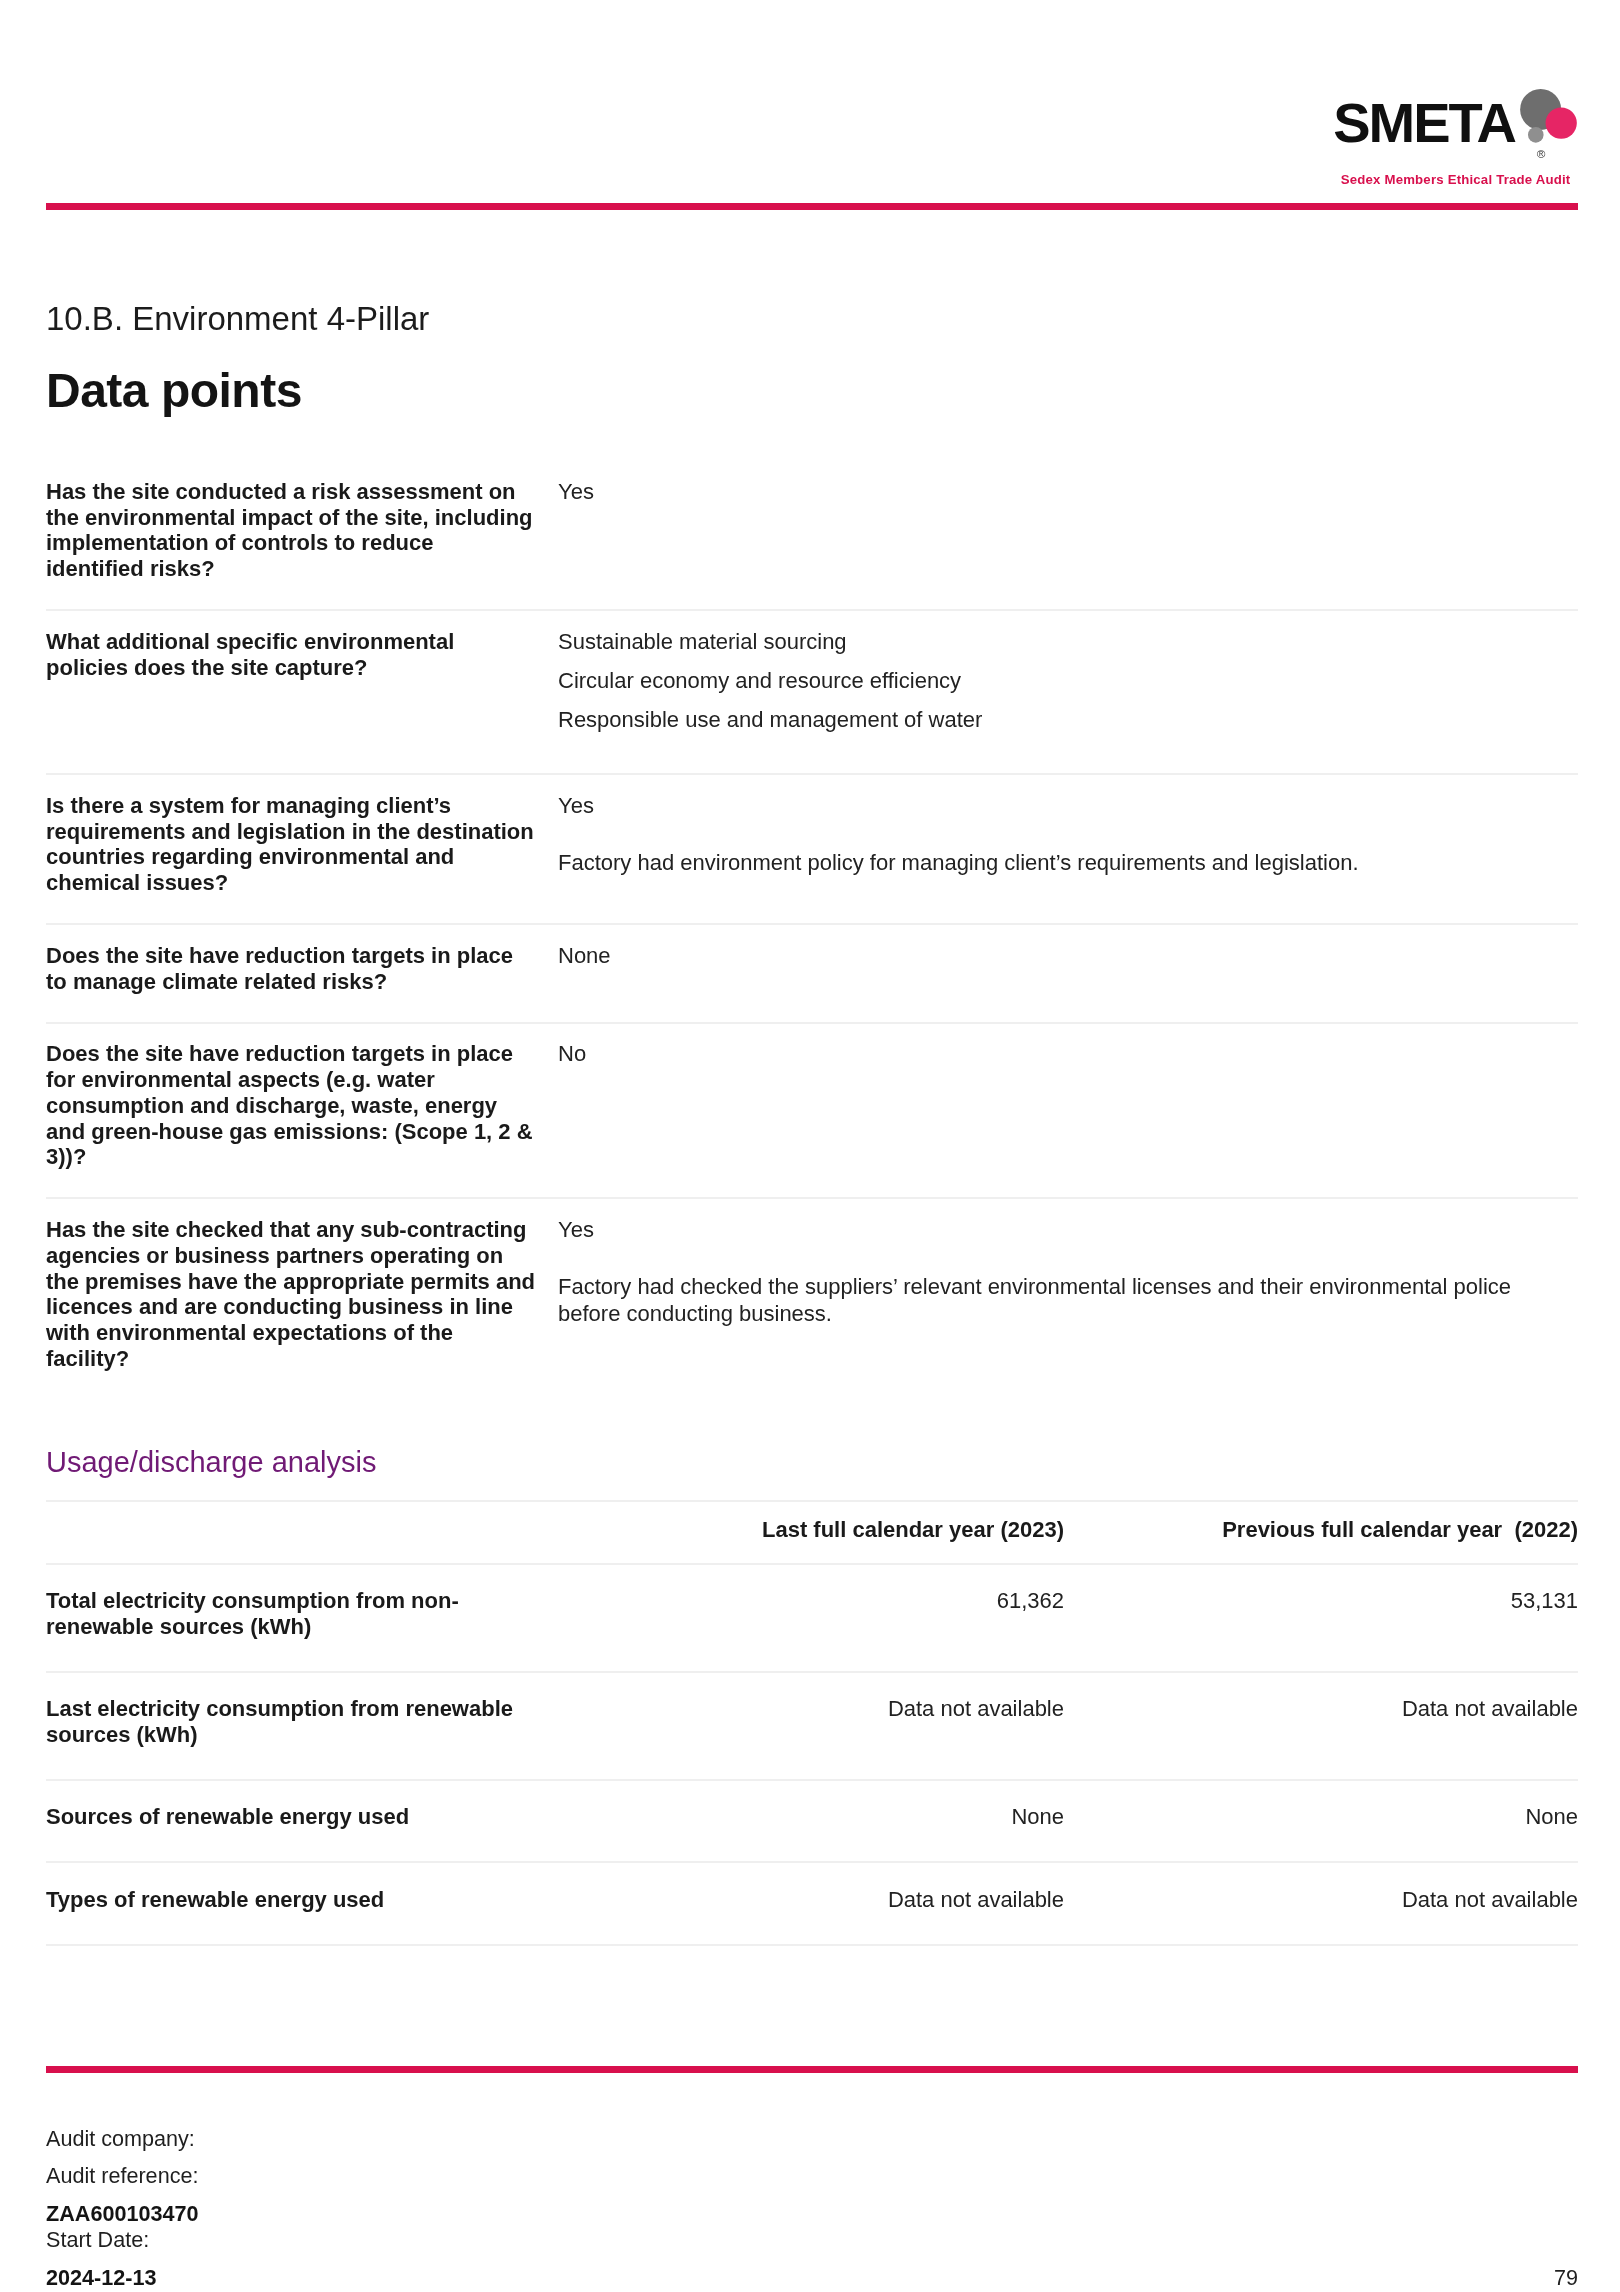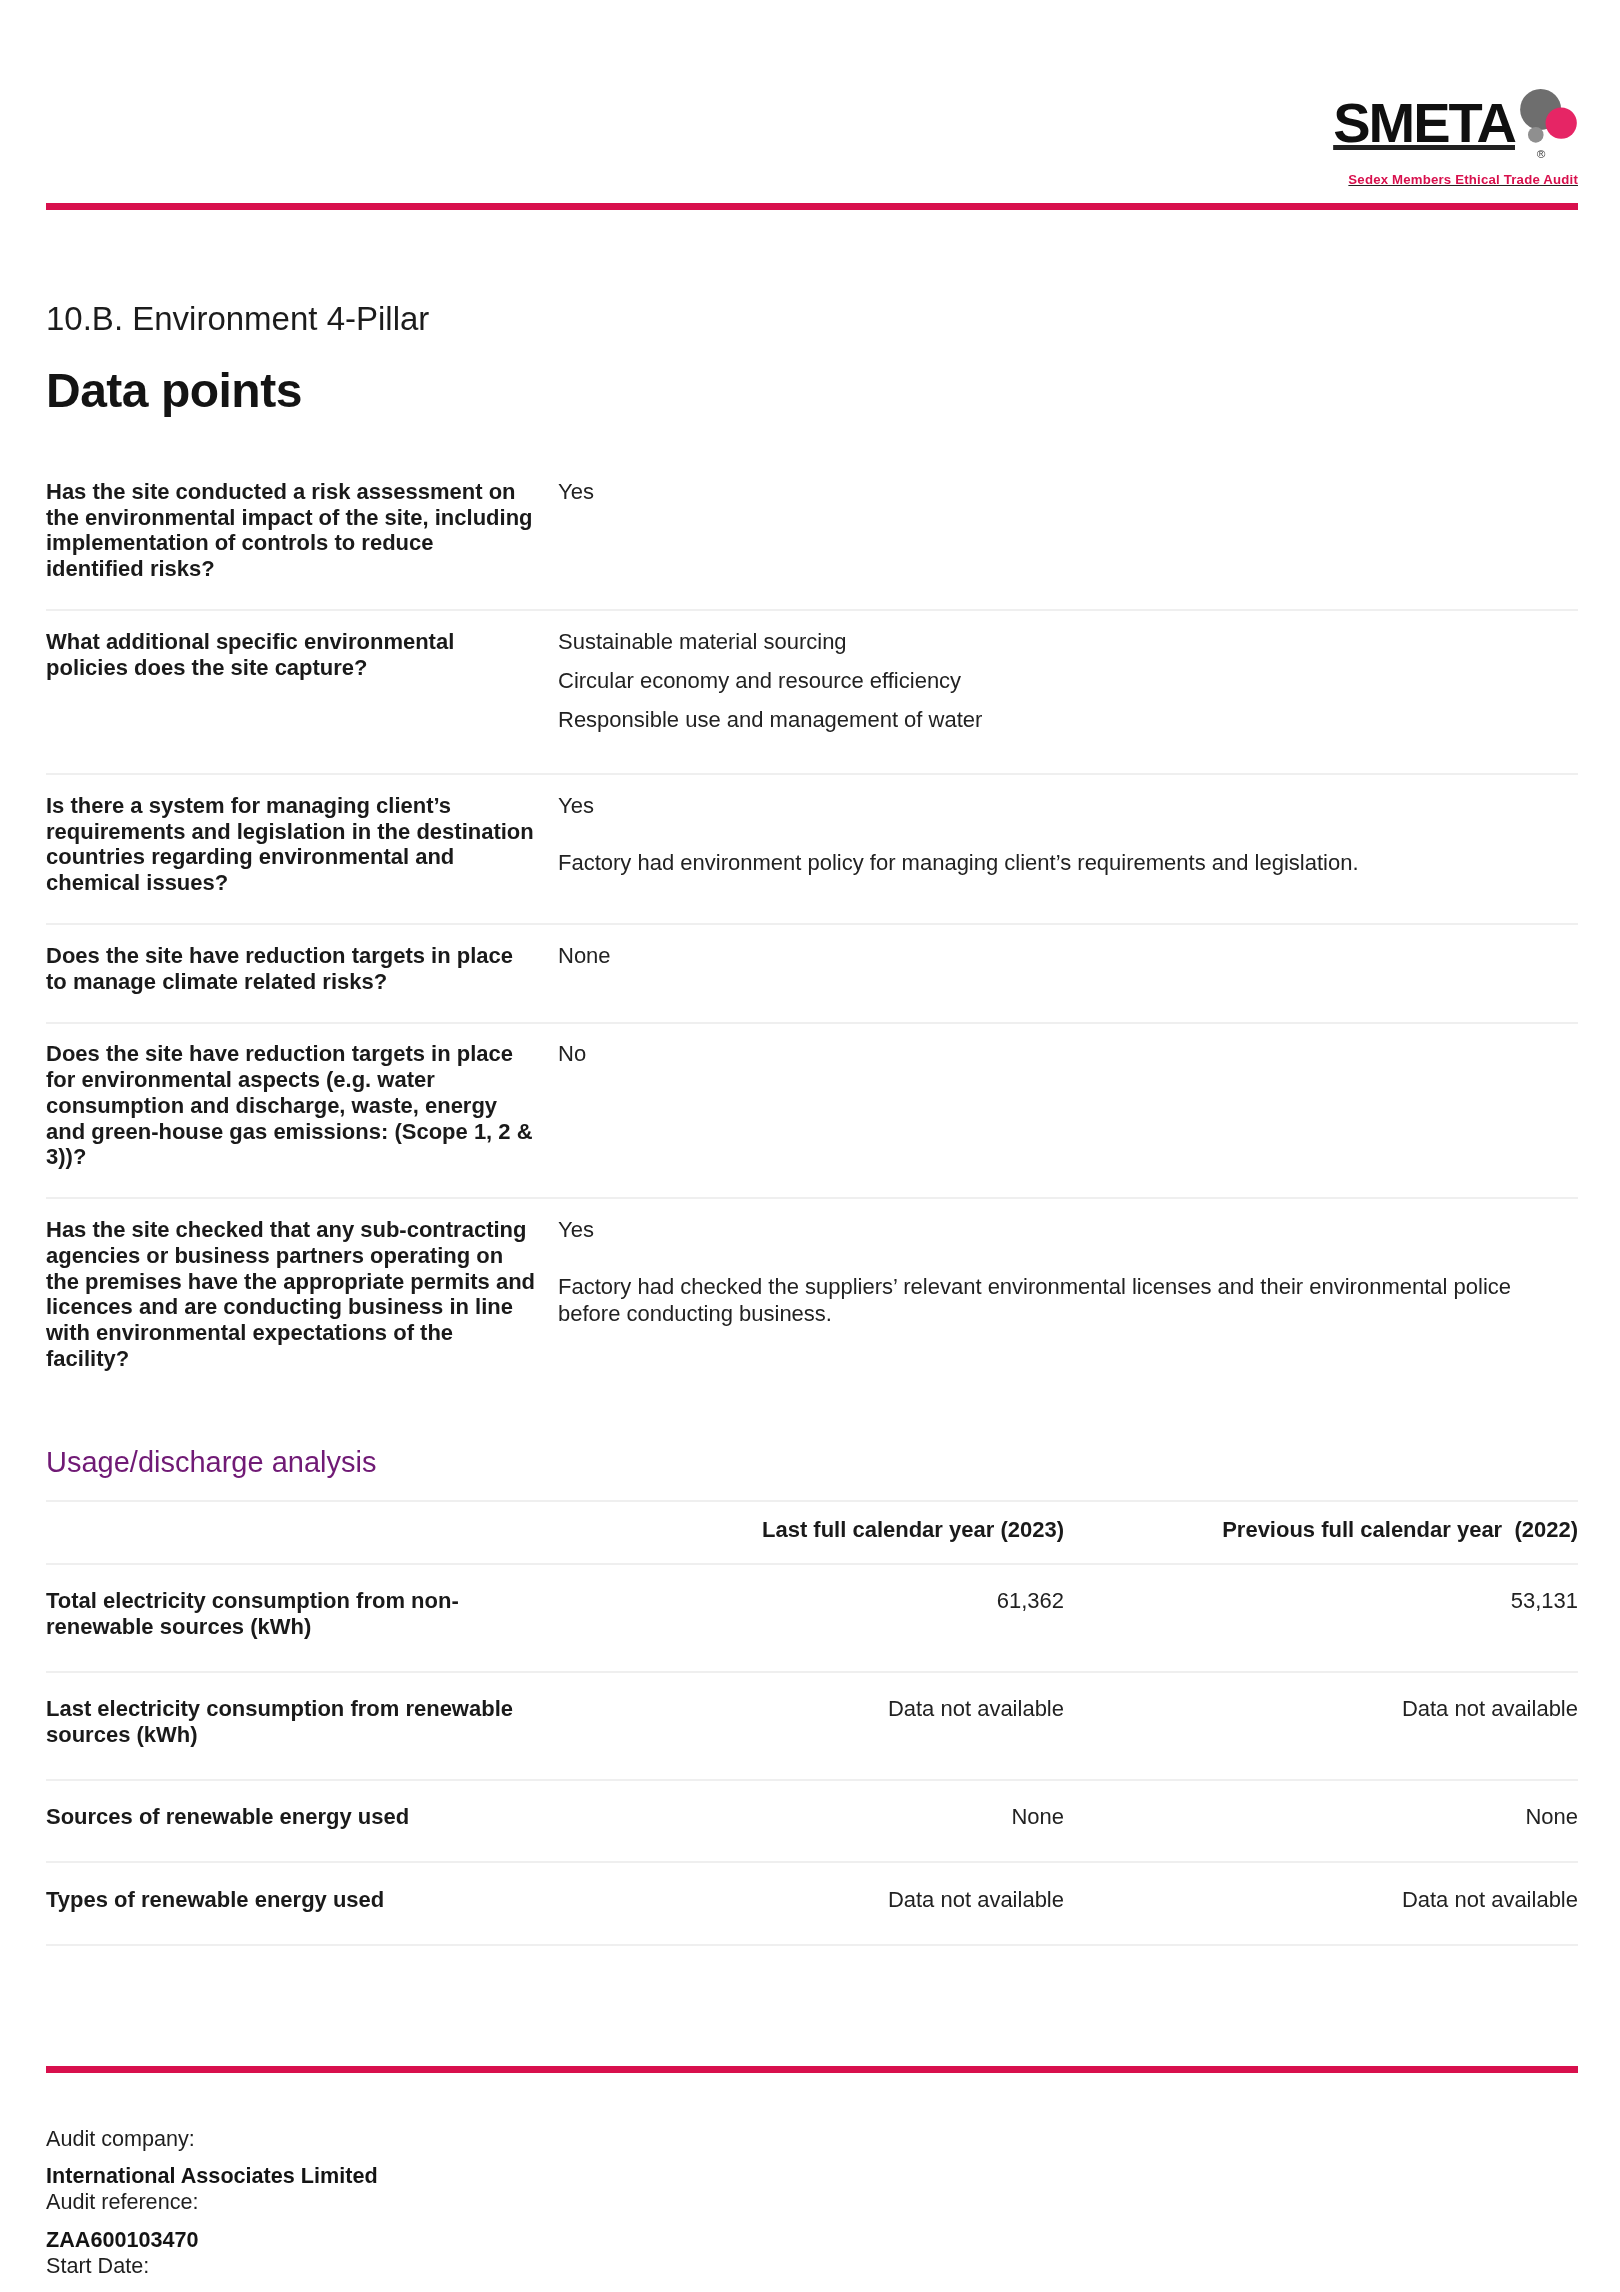--- a/index.html
+++ b/index.html
@@ -3,21 +3,21 @@
 <meta charset="utf-8">
 <style>
   html,body { margin:0; padding:0; background:#ffffff; }
   .page {
     width:1620px; height:2293px; background:#ffffff; box-sizing:border-box;
     padding:0 42px 0 46px; overflow:hidden; position:relative;
     font-family:"Liberation Sans","DejaVu Sans",sans-serif; color:#212121;
   }
   
   .logo-wrap { display:flex; justify-content:flex-end; padding-top:94px; }
-  .logo { text-align:right;text-decoration:underline; }
+  .logo { text-align:center; }
   .logo-top { display:flex; align-items:flex-start; justify-content:center; }
   .brand {
     font-size:56px; font-weight:800; letter-spacing:-2px; line-height:1.05;
     color:#101010;
   }
   .logo-dots { width:61px; height:86px; margin-left:2px; margin-top:-9.8px; overflow:visible; }
   .tagline {
     margin-top:2px; font-size:13.2px; font-weight:700; color:#d8104d; letter-spacing:0.2px;
   }
   
@@ -170,21 +170,20 @@
       <div class="u-col1">Data not available</div>
       <div class="u-col2">Data not available</div>
     </div>
   </div>
 
   <div class="rule rule-bottom"></div>
 
   <div class="footer">
     <div class="f-col1">
       <div class="f-label">Audit company:</div>
-      <div class="f-value">International Associates Limited</div>
     </div>
     <div class="f-col2">
       <div class="f-label">Audit reference:</div>
       <div class="f-value">ZAA600103470</div>
     </div>
     <div class="f-col3">
       <div>
         <div class="f-label">Start Date:</div>
         <div class="f-value">2024-12-13</div>
       </div>

